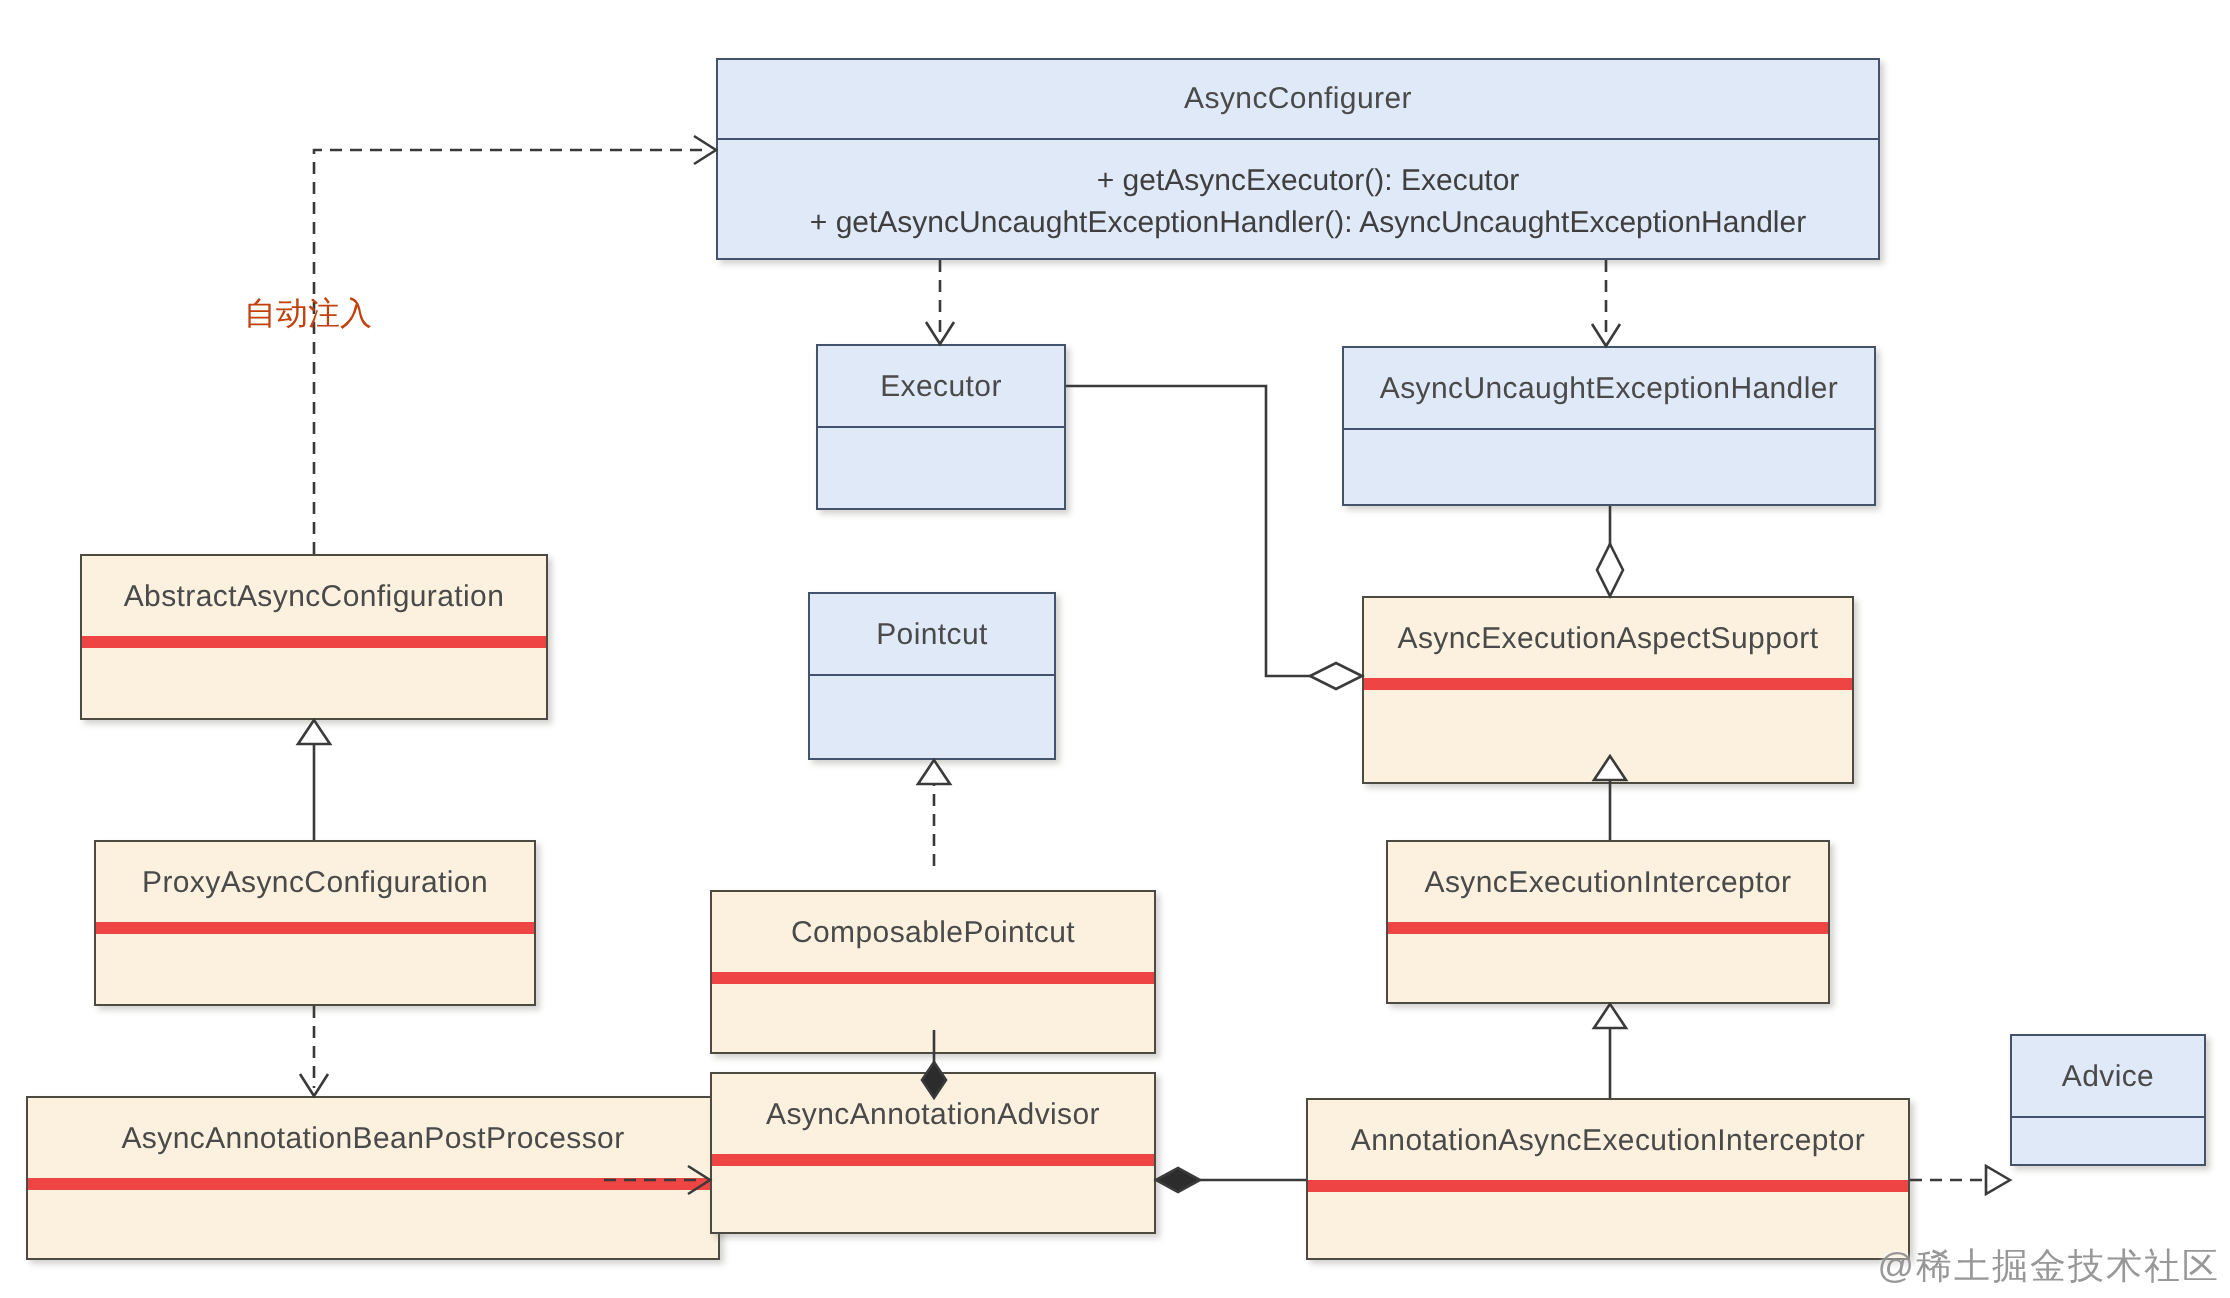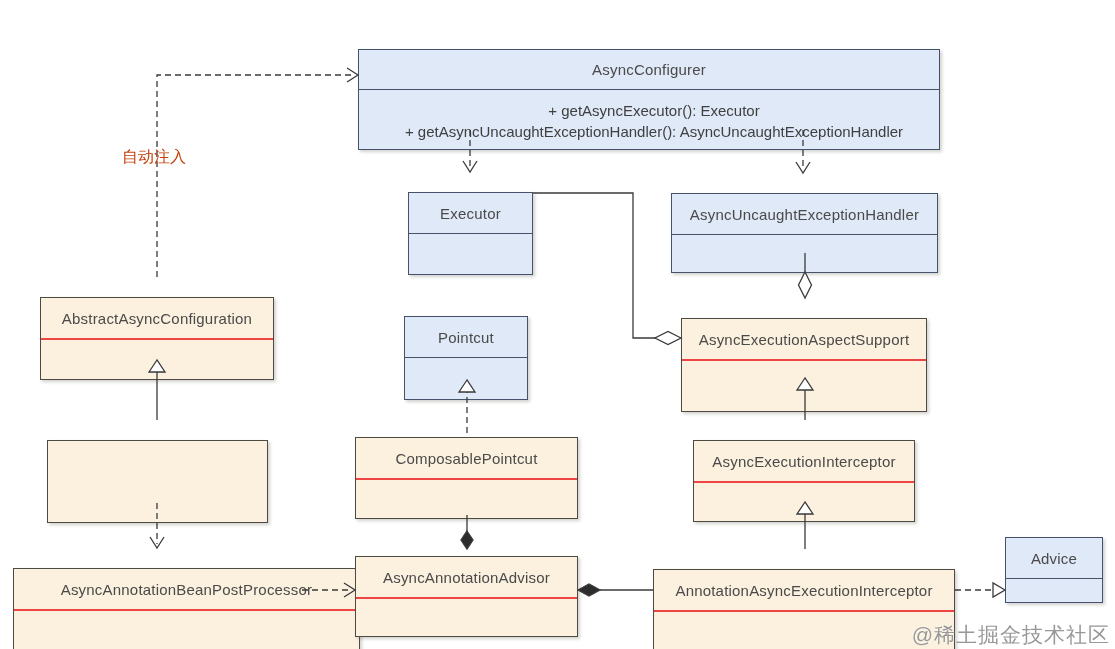--- a/index.html
+++ b/index.html
@@ -2,41 +2,41 @@
 <html><head>
 <meta charset="utf-8">
 <style>
   html,body{margin:0;padding:0;background:#ffffff;}
   .canvas{
     position:relative;width:1115px;height:649px;background:#ffffff;
     font-family:"Liberation Sans","DejaVu Sans",sans-serif;overflow:hidden;
   }
   .uml-box{
     position:absolute;display:flex;flex-direction:column;box-sizing:border-box;
-    z-index:1;box-shadow:2px 2px 3px rgba(110,105,95,0.30);margin-top:20px;
+    z-index:1;box-shadow:2px 2px 3px rgba(110,105,95,0.30);
   }
   .uml-box.blue{background:#dfe9f7;border:1px solid #44536a;}
   .uml-box.tan{background:#fbf1de;border:1px solid #4d4a42;}
   .uml-title{
     height:40px;flex:0 0 auto;display:flex;align-items:center;justify-content:center;
     font-size:15px;color:#4a4a4a;letter-spacing:.2px;white-space:nowrap;
   }
   .blue .uml-title{border-bottom:1px solid #44536a;}
-  .tan .uml-title{border-bottom:2px solid #ef4444;}
+  .tan .uml-title{border-bottom:6px solid #ef4444;}
   .uml-body{flex:1 1 auto;}
   .uml-methods{
     flex:1 1 auto;padding:10px 0 0 10px;font-size:15px;line-height:21px;
     color:#3f3f3f;text-align:center;white-space:nowrap;
   }
   .connectors{position:absolute;left:0;top:0;z-index:2;pointer-events:none;}
   .float-label{
     position:absolute;z-index:3;font-size:16px;color:#c2410c;white-space:nowrap;
   }
   .watermark{
-    position:absolute;z-index:4;right:5px;top:621px;font-size:21px;
+    position:absolute;z-index:4;right:5px;top:621px;font-size:18px;
     color:rgba(138,138,138,0.88);letter-spacing:1px;white-space:nowrap;
     text-shadow:0 0 2px #ffffff;
   }
 </style>
 </head>
 <body>
 
 <div class="canvas">
 
   <svg class="connectors" width="1115" height="649" viewBox="0 0 1115 649">
@@ -103,34 +103,35 @@
     <div class="uml-title">Executor</div>
     <div class="uml-body"></div>
   </div>
 
   <div class="uml-box tan" style="left:40px;top:277px;width:234px;height:83px">
     <div class="uml-title">AbstractAsyncConfiguration</div>
     <div class="uml-body"></div>
   </div>
 
   <div class="uml-box tan" style="left:47px;top:420px;width:221px;height:83px">
+    <div class="uml-title">ProxyAsyncConfiguration</div>
     <div class="uml-body"></div>
   </div>
 
   <div class="uml-box tan" style="left:13px;top:548px;width:347px;height:82px">
     <div class="uml-title">AsyncAnnotationBeanPostProcessor</div>
     <div class="uml-body"></div>
   </div>
 
   <div class="uml-box blue" style="left:404px;top:296px;width:124px;height:84px">
     <div class="uml-title">Pointcut</div>
     <div class="uml-body"></div>
   </div>
 
-  <div class="uml-box tan" style="left:355px;top:417px;width:223px;height:82px">
+  <div class="uml-box tan" style="left:355px;top:445px;width:223px;height:82px">
     <div class="uml-title">ComposablePointcut</div>
     <div class="uml-body"></div>
   </div>
 
   <div class="uml-box tan" style="left:355px;top:536px;width:223px;height:81px">
     <div class="uml-title">AsyncAnnotationAdvisor</div>
     <div class="uml-body"></div>
   </div>
 
   <div class="uml-box tan" style="left:681px;top:298px;width:246px;height:94px">

